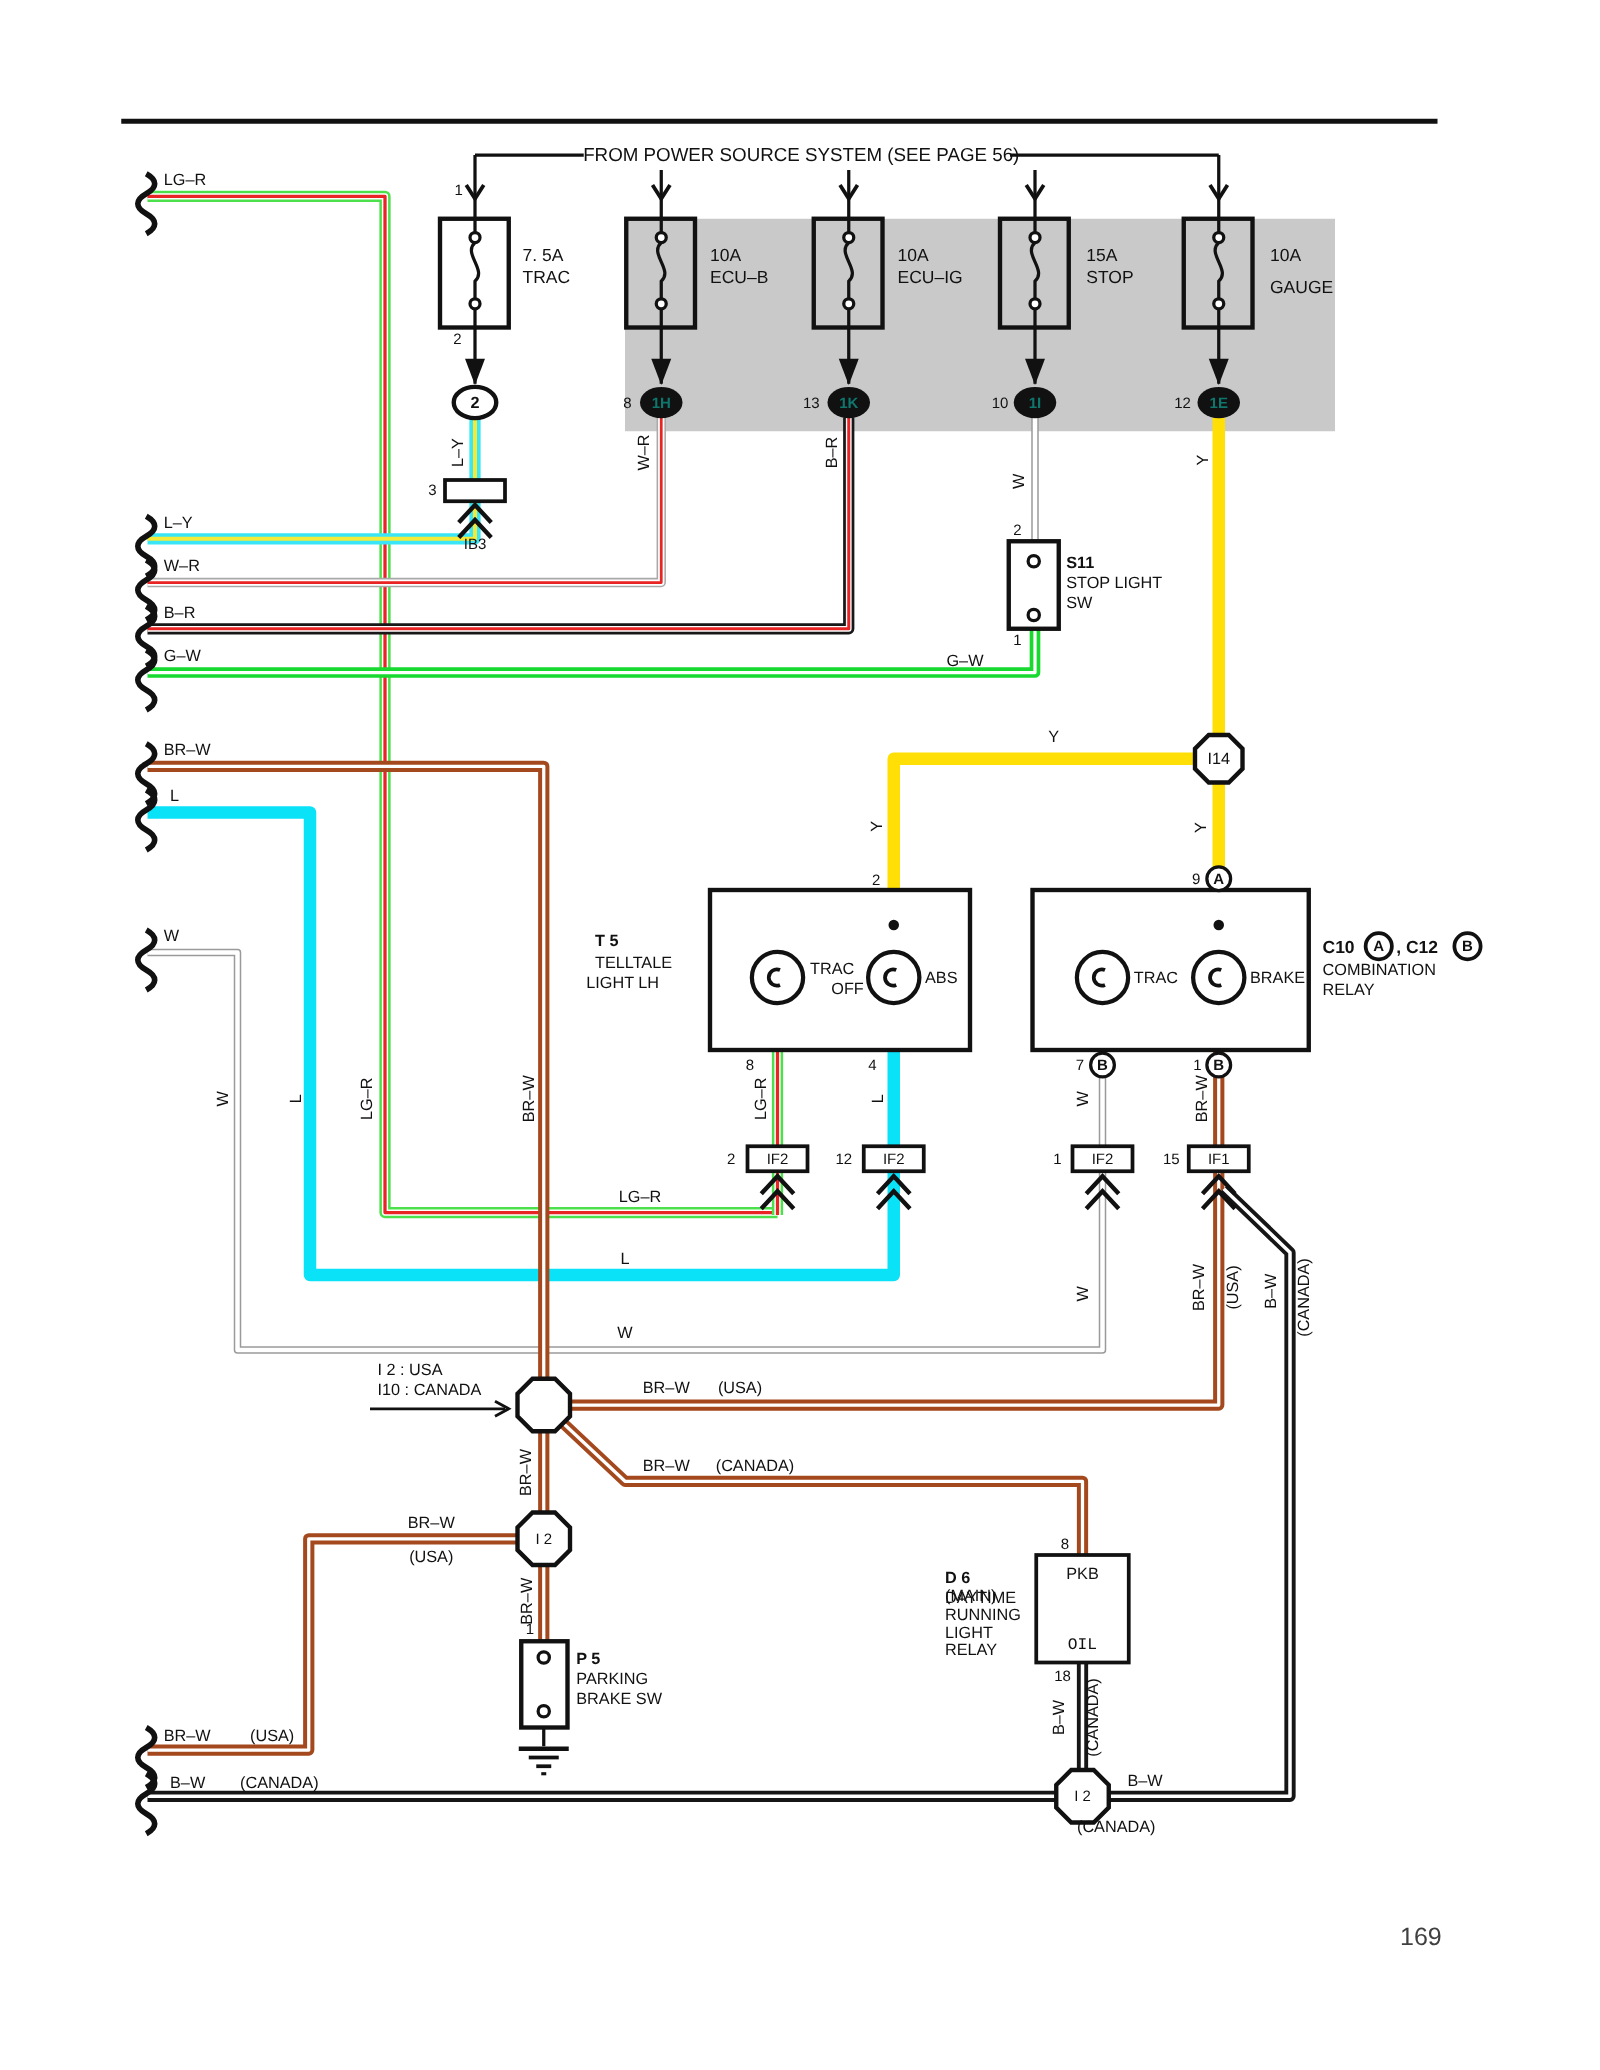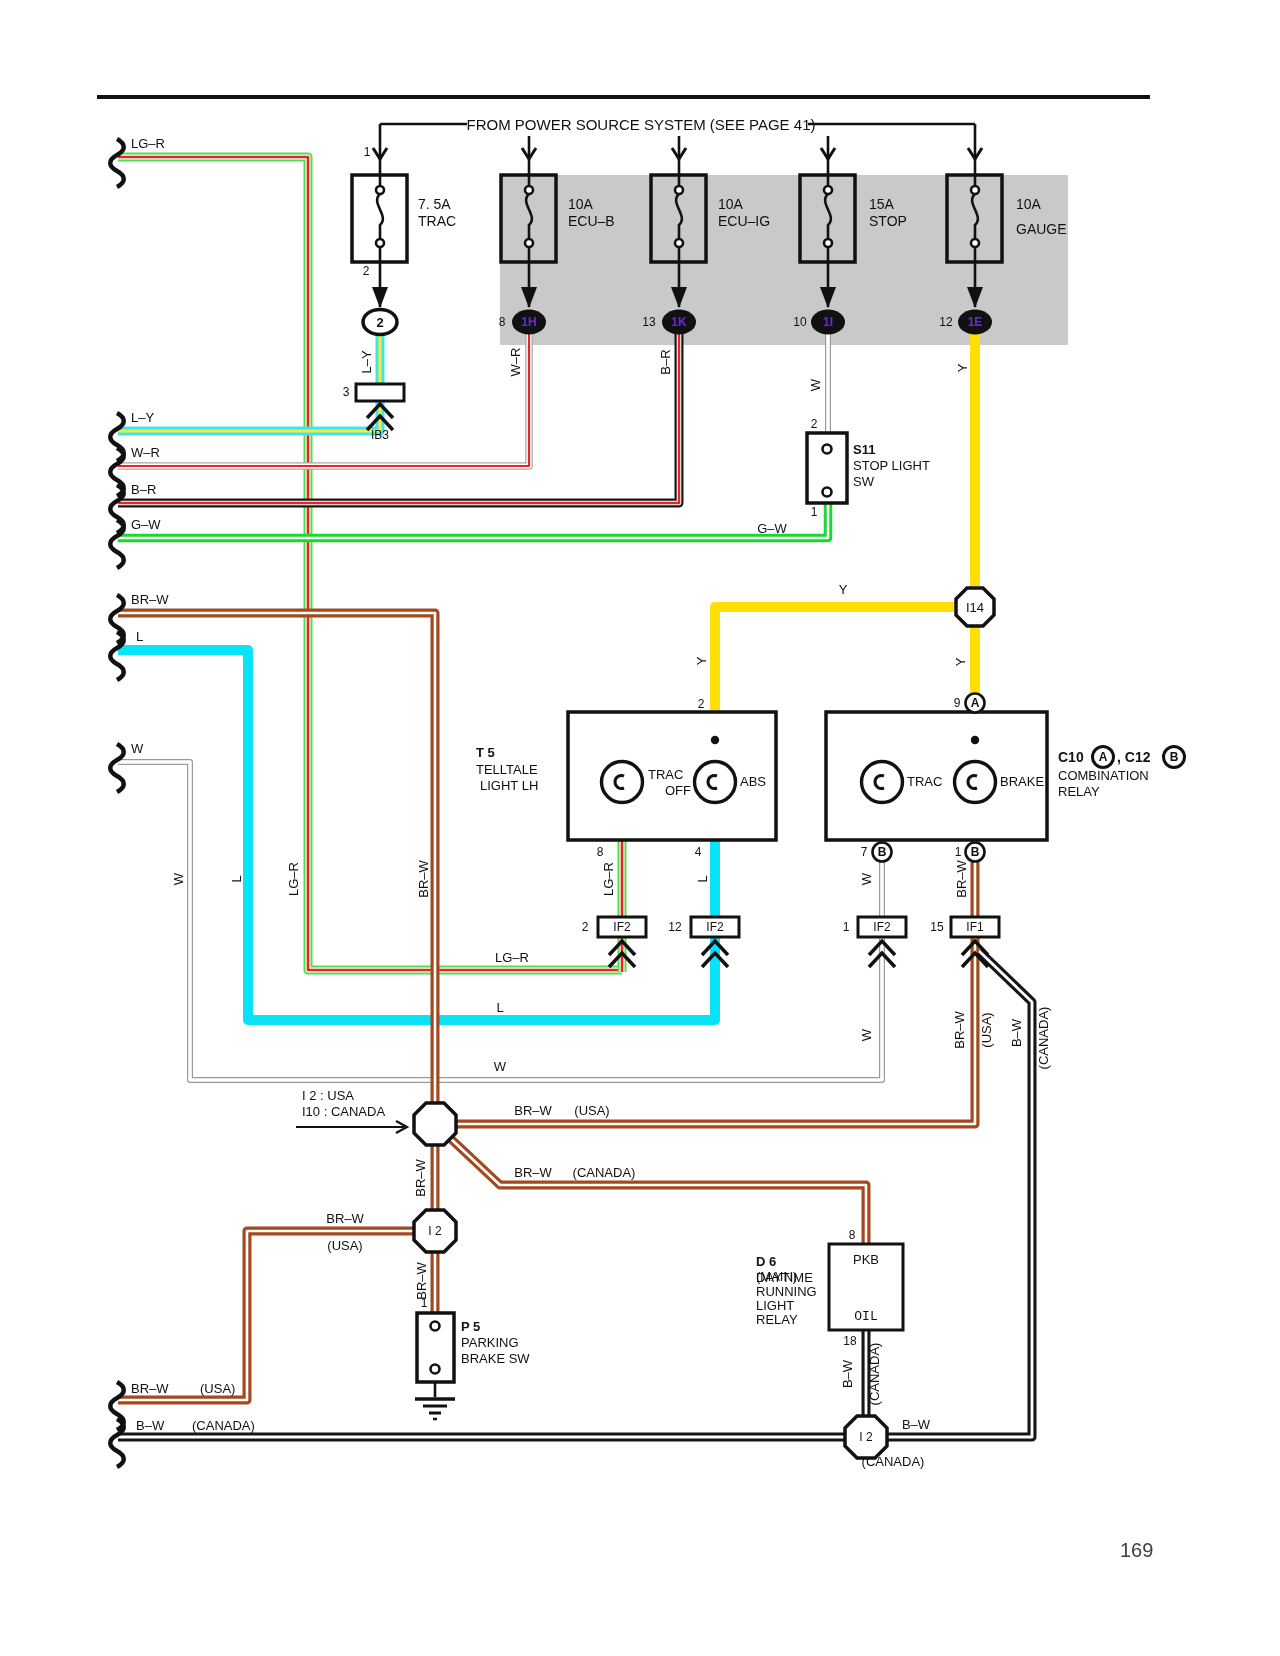--- a/index.html
+++ b/index.html
@@ -7,21 +7,21 @@
           font-family:"Liberation Sans",sans-serif;}
   #canvas svg{position:absolute;left:0;top:0;}
   .lbl{position:absolute;font-family:"Liberation Sans",sans-serif;font-size:13px;color:#111;
        white-space:nowrap;line-height:1;}
   .c{transform:translate(-50%,-50%);}
   .rot{transform:translate(-50%,-50%) rotate(-90deg);}
   .b{font-weight:bold;}
   .s14{font-size:14px;}
   .s15{font-size:15px;}
   .s12{font-size:12px;}
-  .white{color:#6d28d9;}
+  .white{color:#0f766e;}
   .pg{font-size:20px;color:#404040;}
 </style>
 </head>
 <body>
 
 <div id="canvas">
 
 <svg width="1280" height="1656" viewBox="0 0 1280 1656">
 
   <rect x="500" y="175" width="568" height="170" fill="#c9c9c9"></rect>
@@ -262,21 +262,21 @@
   </g>
 
   <g stroke="#111">
     <line x1="415" y1="1399" x2="455" y2="1399" stroke-width="3.5"></line>
     <line x1="423" y1="1406" x2="447" y2="1406" stroke-width="3"></line>
     <line x1="429" y1="1413" x2="441" y2="1413" stroke-width="3"></line>
     <line x1="433" y1="1419" x2="437" y2="1419" stroke-width="2.5"></line>
   </g>
 </svg>
 
-<div class="lbl s15 c" style="left:641px;top:124px;">FROM POWER SOURCE SYSTEM (SEE PAGE 41)</div>
+<div class="lbl s15 c" style="left:641px;top:124px;">FROM POWER SOURCE SYSTEM (SEE PAGE 56)</div>
 <div class="lbl pg" style="left:1120px;top:1540px;">169</div>
 
 <div class="lbl s14" style="left:418px;top:197px;">7. 5A</div>
 <div class="lbl s14" style="left:418px;top:214px;">TRAC</div>
 <div class="lbl s14" style="left:568px;top:197px;">10A</div>
 <div class="lbl s14" style="left:568px;top:214px;">ECU–B</div>
 <div class="lbl s14" style="left:718px;top:197px;">10A</div>
 <div class="lbl s14" style="left:718px;top:214px;">ECU–IG</div>
 <div class="lbl s14" style="left:869px;top:197px;">15A</div>
 <div class="lbl s14" style="left:869px;top:214px;">STOP</div>
@@ -321,21 +321,21 @@
 <div class="lbl s12 c" style="left:814px;top:512px;">1</div>
 <div class="lbl c" style="left:772px;top:528px;">G–W</div>
 
 <div class="lbl c" style="left:843px;top:589px;">Y</div>
 <div class="lbl c" style="left:975px;top:607px;">I14</div>
 <div class="lbl rot" style="left:701px;top:661px;">Y</div>
 <div class="lbl rot" style="left:960px;top:662px;">Y</div>
 
 <div class="lbl b" style="left:476px;top:746px;">T 5</div>
 <div class="lbl" style="left:476px;top:763px;">TELLTALE</div>
-<div class="lbl" style="left:480px;top:779px;text-align:right;">LIGHT LH</div>
+<div class="lbl" style="left:469px;top:779px;text-align:right;">LIGHT LH</div>
 <div class="lbl s12 c" style="left:701px;top:704px;">2</div>
 <div class="lbl" style="left:648px;top:768px;">TRAC</div>
 <div class="lbl" style="left:665px;top:784px;">OFF</div>
 <div class="lbl" style="left:740px;top:775px;">ABS</div>
 <div class="lbl s12 c" style="left:600px;top:852px;">8</div>
 <div class="lbl s12 c" style="left:698px;top:852px;">4</div>
 
 <div class="lbl s12 c" style="left:957px;top:703px;">9</div>
 <div class="lbl s12 c b" style="left:975px;top:703px;">A</div>
 <div class="lbl" style="left:907px;top:775px;">TRAC</div>

